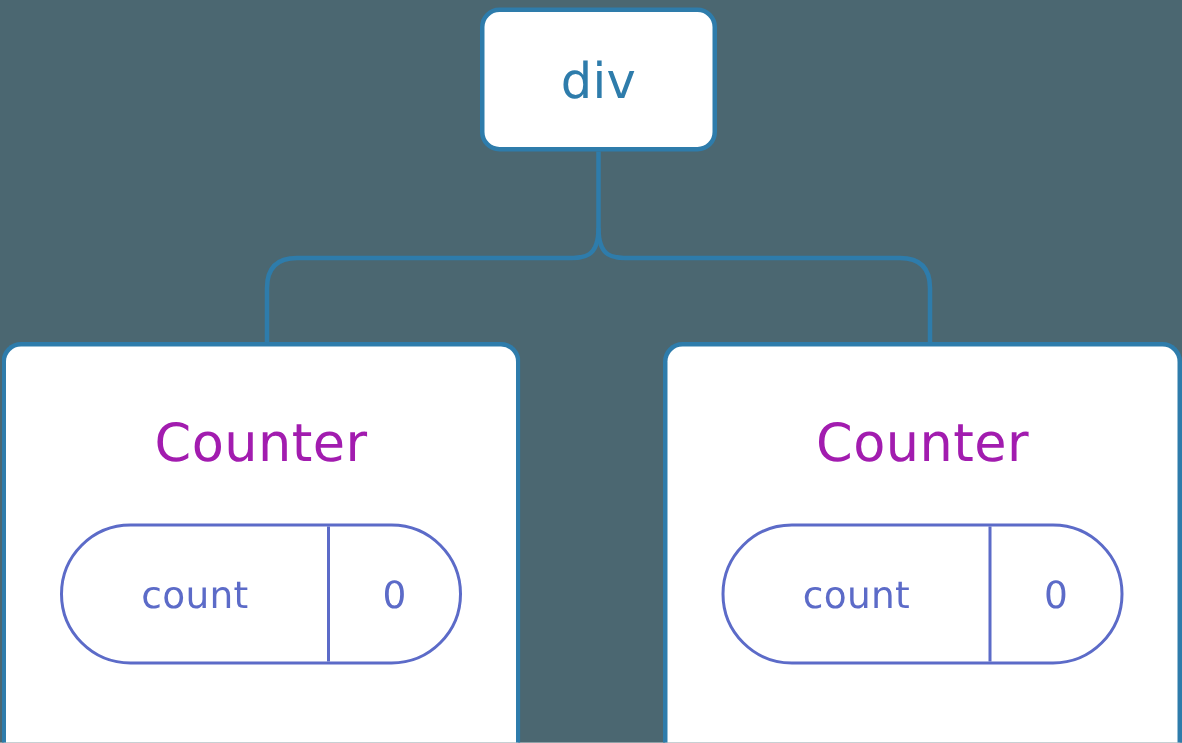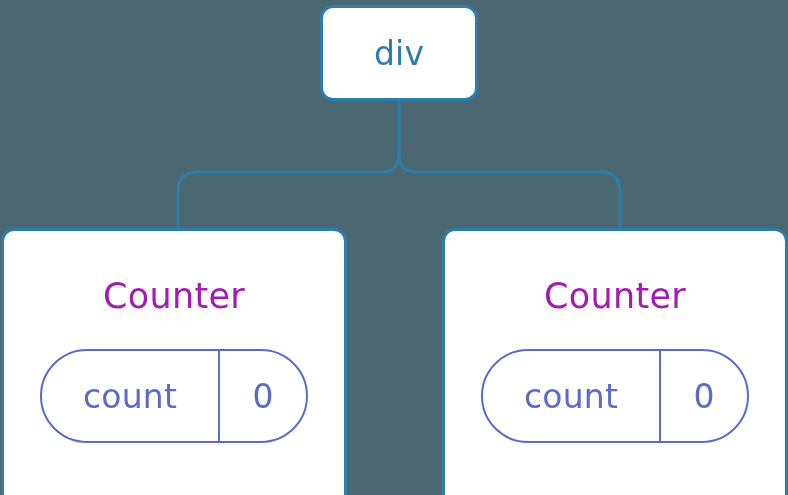--- a/index.html
+++ b/index.html
@@ -79,21 +79,21 @@
     box-sizing: border-box;
     display: flex;
     align-items: stretch;
     background: #ffffff;
   }
   .pill-key, .pill-value {
     display: flex;
     align-items: center;
     justify-content: center;
     color: #5c6bc8;
-    font-size: 33px;
+    font-size: 25px;
     line-height: 1;
   }
   .pill-key {
     width: 176px;
     letter-spacing: 0.2px;
   }
   .pill-divider {
     width: 2px;
     background: #5c6bc8;
     flex: 0 0 auto;

